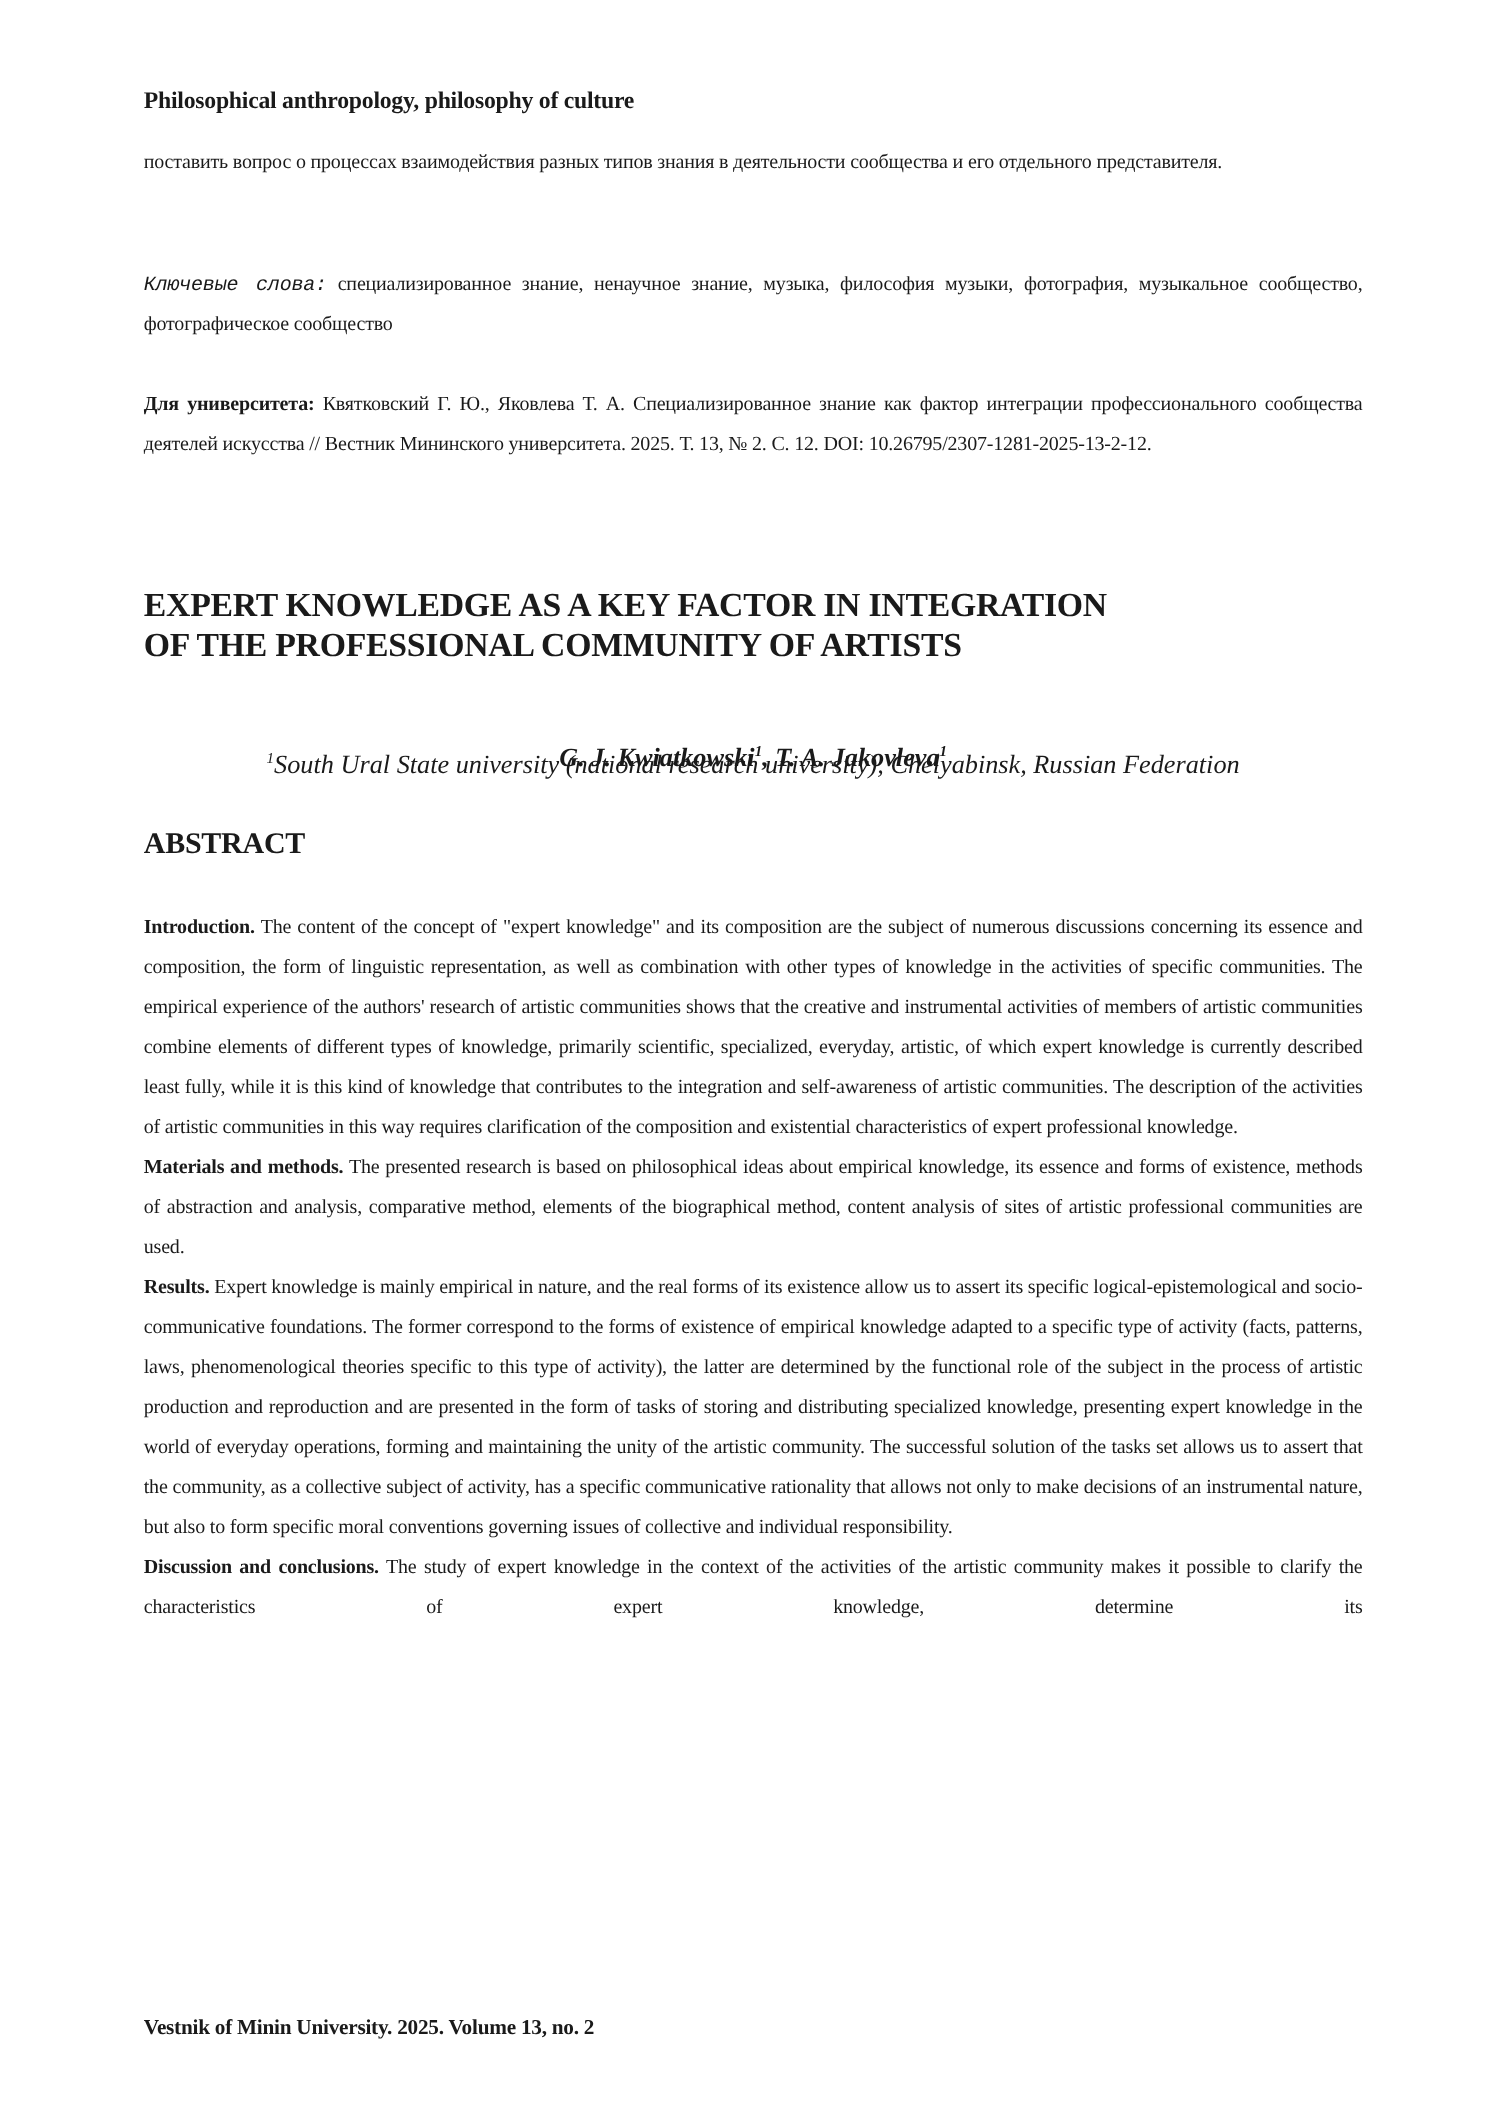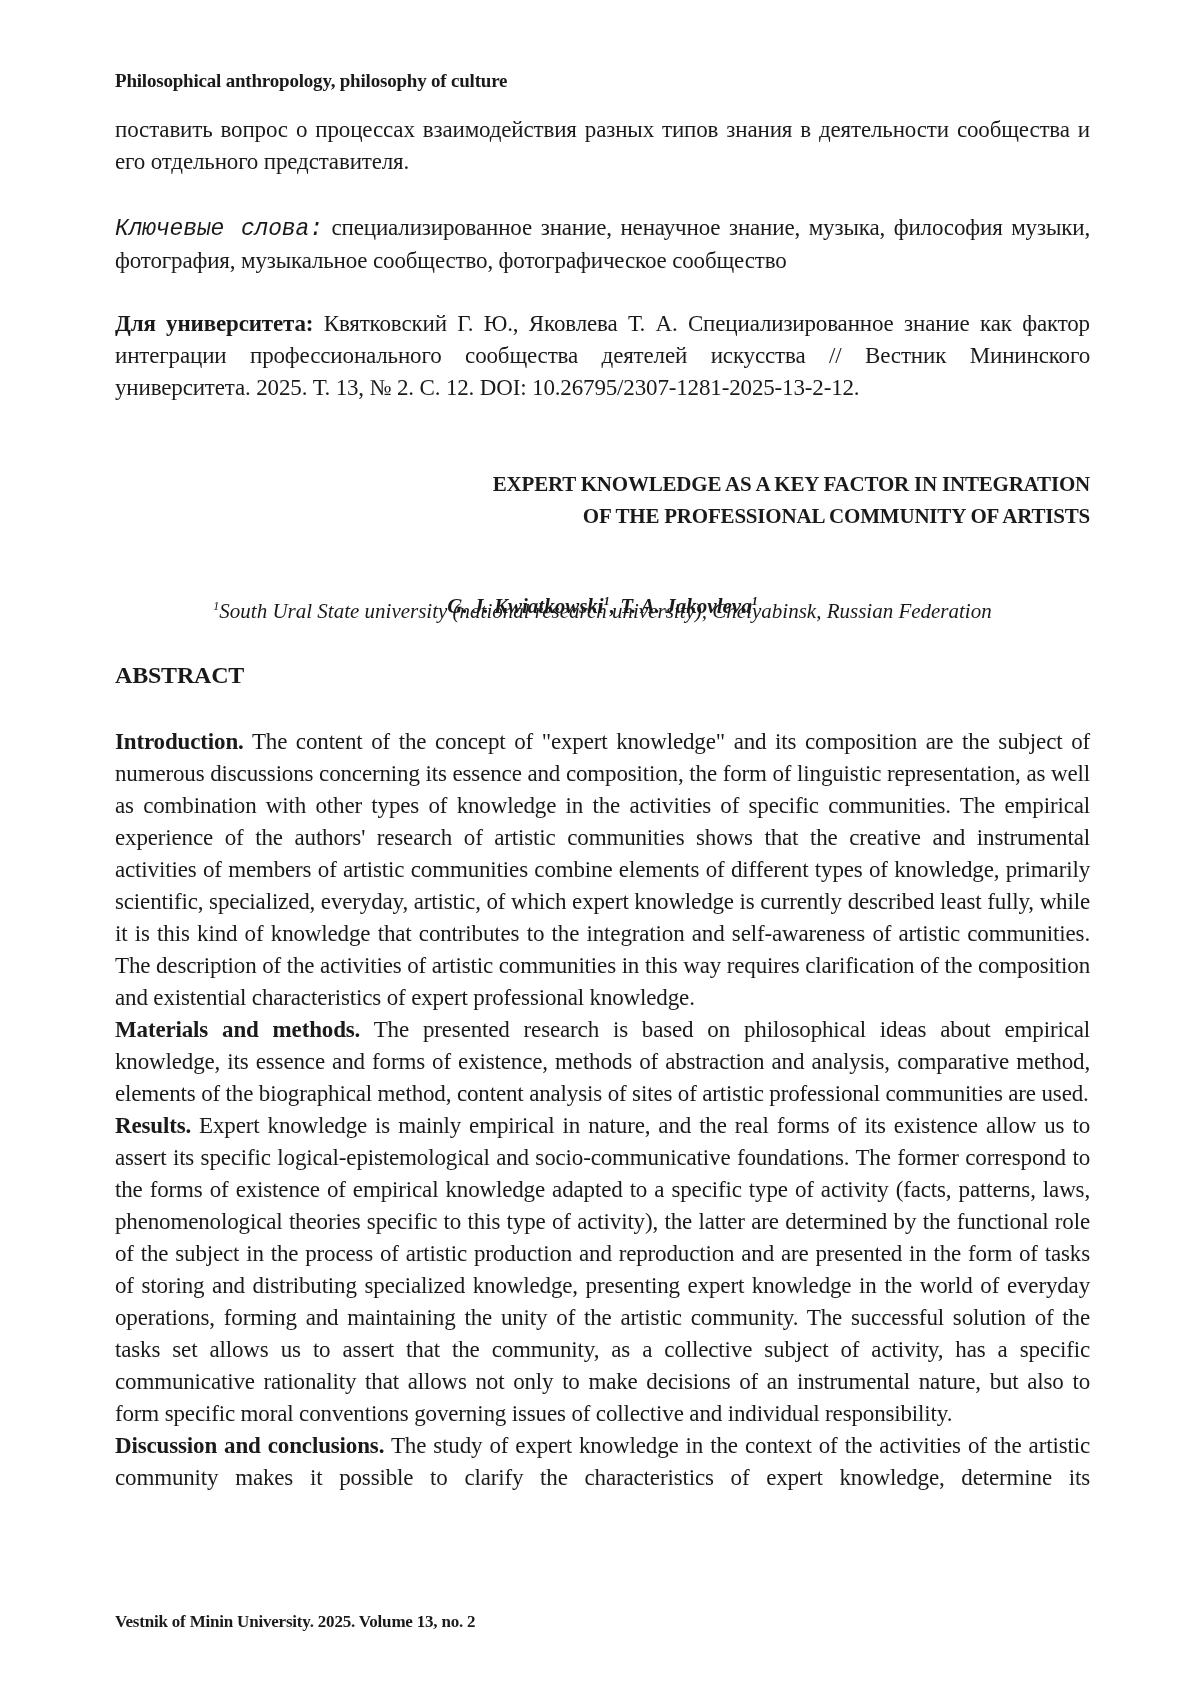--- a/index.html
+++ b/index.html
@@ -25,41 +25,41 @@
     }
     .running-footer {
       position: absolute;
       left: 115px;
       top: 1612px;
       font-size: 17px;
       font-weight: bold;
       letter-spacing: -0.2px;
     }
     .para {
-      font-size: 23px;
+      font-size: 16px;
       line-height: 32px;
       text-align: justify;
       margin: 0;
       letter-spacing: -0.15px;
     }
     .block {
       position: absolute;
       left: 115px;
       width: 975px;
     }
     #ru-abstract-end { top: 114px; }
     #ru-keywords { top: 212px; }
     #ru-citation { top: 308px; }
     .title {
       position: absolute;
       left: 115px;
       width: 975px;
       top: 468px;
-      text-align: right;
-      font-size: 21px;
+      text-align: left;
+      font-size: 27px;
       font-weight: bold;
       line-height: 32px;
       letter-spacing: -0.2px;
     }
     .authors {
       position: absolute;
       left: 115px;
       width: 975px;
       top: 565px;
       text-align: center;

